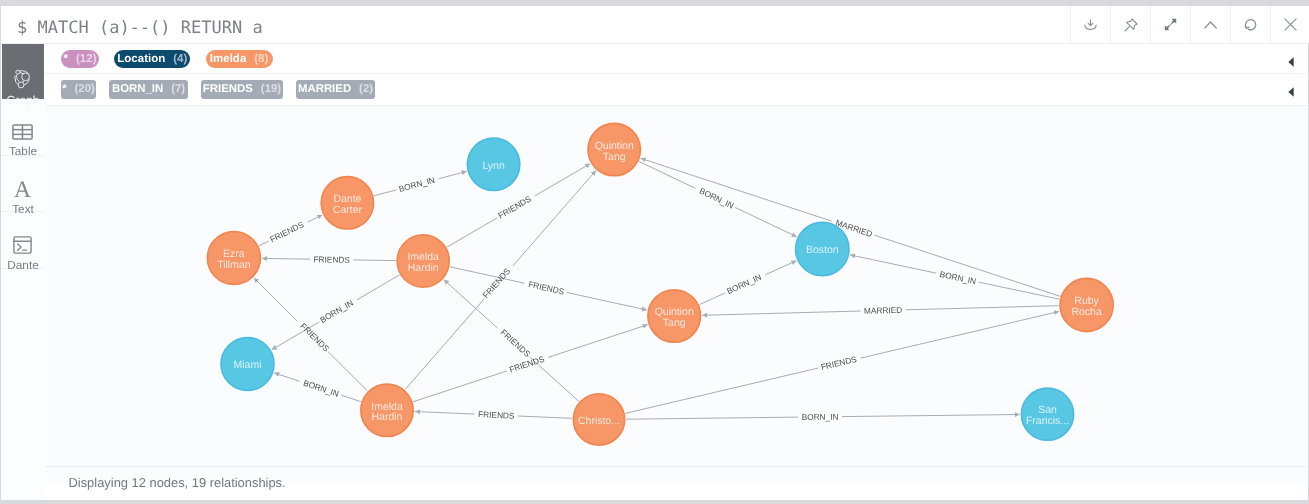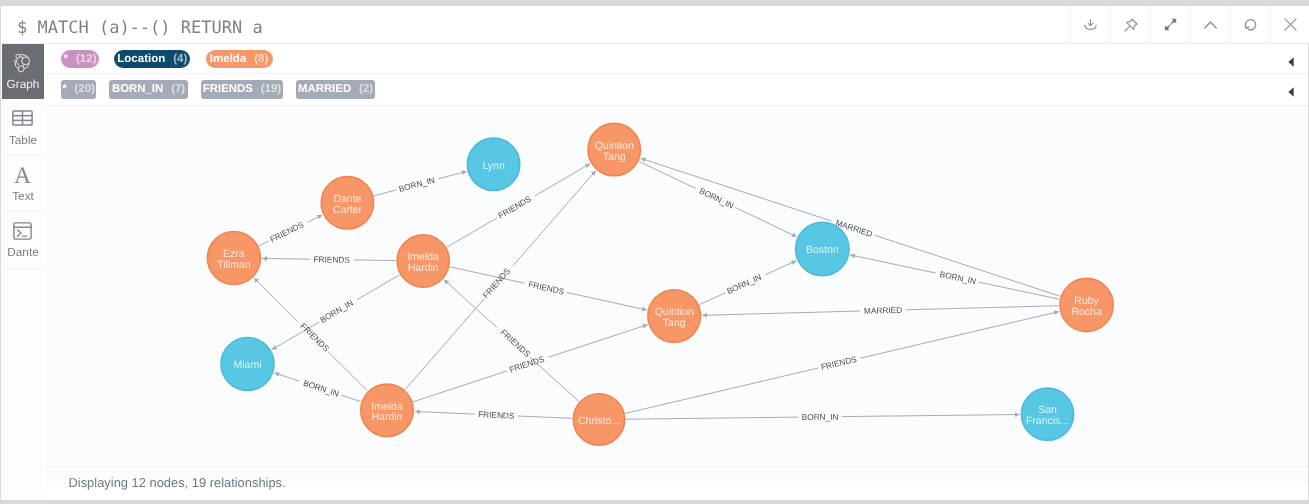--- a/index.html
+++ b/index.html
@@ -17,21 +17,21 @@
   
   .tbar{position:absolute;left:1070px;top:6px;height:37px;display:flex;}
   .tbtn{width:40px;height:37px;display:flex;align-items:center;justify-content:center;
         border-left:1px solid #eef0f2;box-sizing:border-box;background:#fff;}
   .tbtn svg{display:block;}
 
   
   .side{position:absolute;left:1.8px;top:43.5px;width:42.4px;height:456px;background:#fcfdfe;}
   .sitem{width:42.4px;height:56.3px;display:flex;flex-direction:column;align-items:center;
          justify-content:flex-start;box-sizing:border-box;border-bottom:1px solid #eff1f3;
-         padding-top:8px;}
+         padding-top:24px;}
   .sitem .sicon{height:21px;display:flex;align-items:center;justify-content:center;}
   .sitem .slab{font-size:11.8px;color:#7a7e83;margin-top:5px;line-height:13px;}
   .sitem.active{background:#6a6e73;border-bottom:1.6px solid #fcfdfe;}
   .sitem.active .slab{color:#f2f3f4;}
 
   
   
   .legend1{position:absolute;left:45px;top:43.8px;width:1263px;height:30.6px;background:#fff;
            border-bottom:1px solid #eff1f3;box-sizing:border-box;}
   .legend2{position:absolute;left:45px;top:74.4px;width:1263px;height:31.2px;background:#fff;

